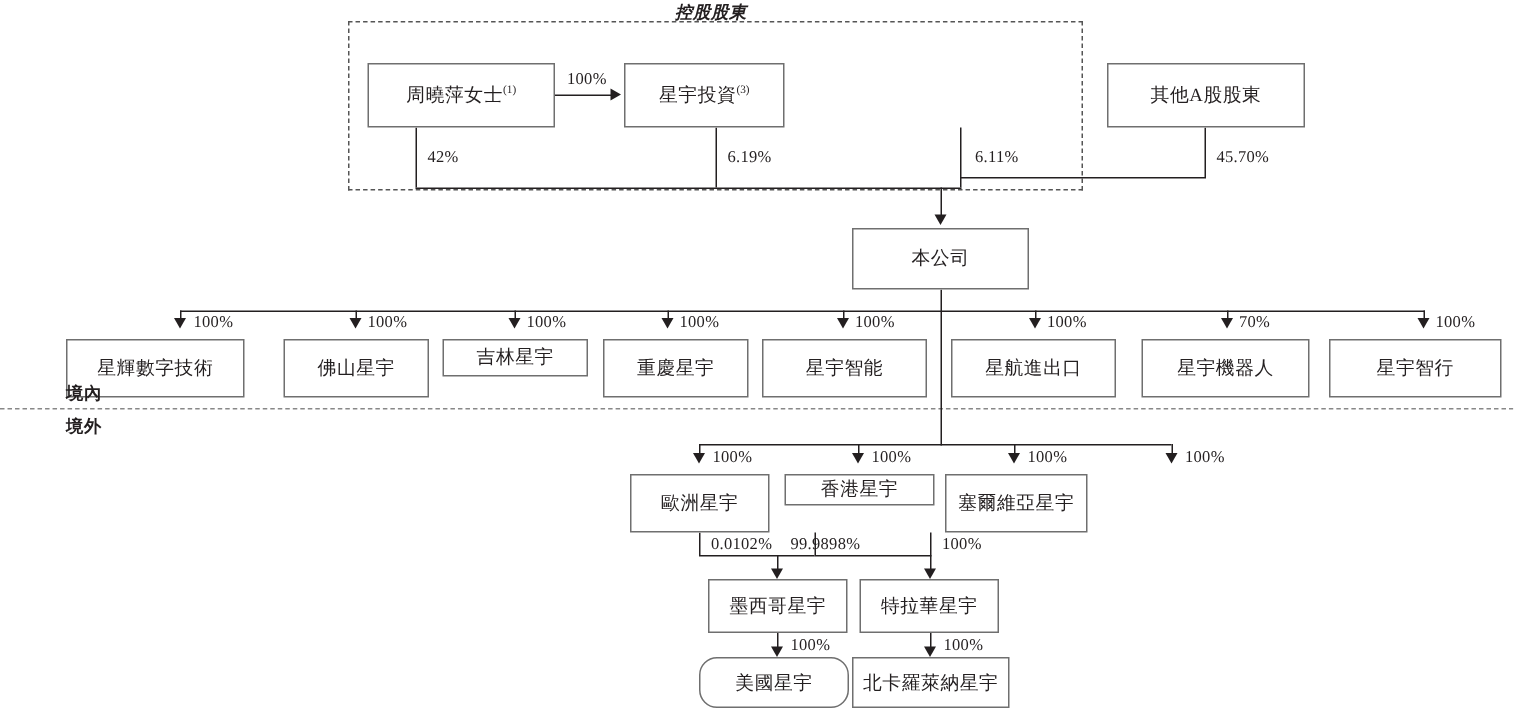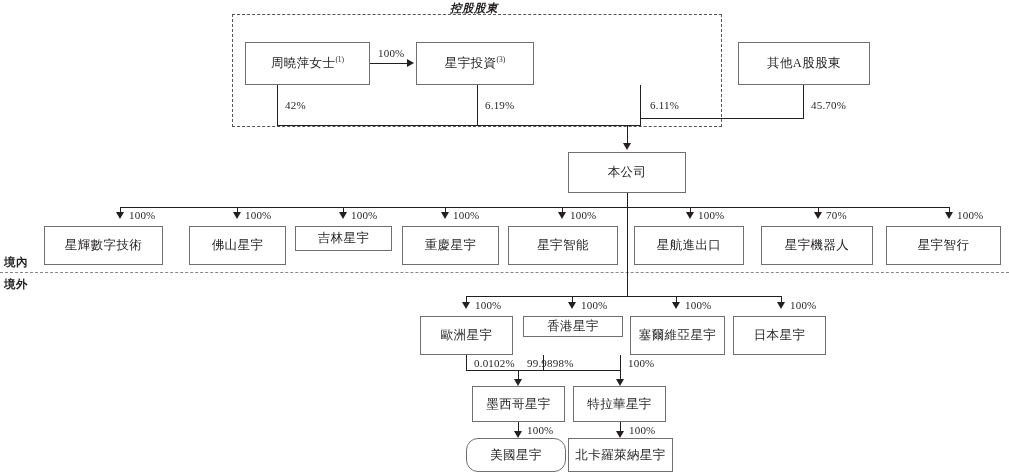--- a/index.html
+++ b/index.html
@@ -71,20 +71,21 @@
     letter-spacing: 0.2px;
   }
   .region-label {
     position: absolute;
     font-size: 11.5px;
     font-weight: bold;
     font-family: Liberation Mono, monospace;
     color: #231f20;
     letter-spacing: 0.5px;
     z-index: 5;
+    margin-left: 40px;
   }
   .group-title {
     position: absolute;
     font-size: 11.5px;
     font-style: italic;
     font-weight: bold;
     color: #231f20;
     letter-spacing: 0.5px;
     z-index: 5;
     white-space: nowrap;
@@ -106,21 +107,21 @@
 
 <div id="chart-root">
 
   <div class="group-title" style="left:450px; top:1px;">控股股東</div>
   <div class="dashed-group" style="left:232px; top:14px; width:490px; height:113px;"></div>
 
   <div class="node" style="left:245px; top:42px; width:125px; height:43px;justify-content:center;">
     <span><span>周曉萍女士</span><span class="sup">(1)</span></span>
   </div>
 
-  <div class="node" style="left:416px; top:42px; width:118px; height:43px;">
+  <div class="node" style="left:416px; top:42px; width:107px; height:43px;">
     <span><span>星宇投資</span><span class="sup">(3)</span></span>
   </div>
 
 
   <div class="node" style="left:738px; top:42px; width:132px; height:43px;">
     <span>其他A股股東</span>
   </div>
 
   <div class="ln h" style="left:370px; top:63px; width:38px;"></div>
   <div class="arrow right" style="left:407px; top:59px;"></div>
@@ -232,23 +233,20 @@
   <div class="pct" style="left:790px; top:299px;">100%</div>
 
   <div class="node" style="left:420px; top:316px; width:93px; height:39px;">
     <span>歐洲星宇</span>
   </div>
   <div class="node" style="left:523px; top:316px; width:100px; height:21px;">
     <span>香港星宇</span>
   </div>
   <div class="node" style="left:630px; top:316px; width:95px; height:39px;">
     <span>塞爾維亞星宇</span>
-  </div>
-  <div class="node" style="left:733px; top:316px; width:93px; height:39px;">
-    <span>日本星宇</span>
   </div>
 
   <div class="ln v" style="left:466px; top:355px; height:15px;"></div>
   <div class="pct" style="left:474px; top:357px;">0.0102%</div>
 
   <div class="ln v" style="left:543px; top:355px; height:15px;"></div>
   <div class="pct" style="left:527px; top:357px;">99.9898%</div>
 
   <div class="ln h" style="left:466px; top:370px; width:77px;"></div>
   <div class="ln v" style="left:518px; top:370px; height:12px;"></div>

